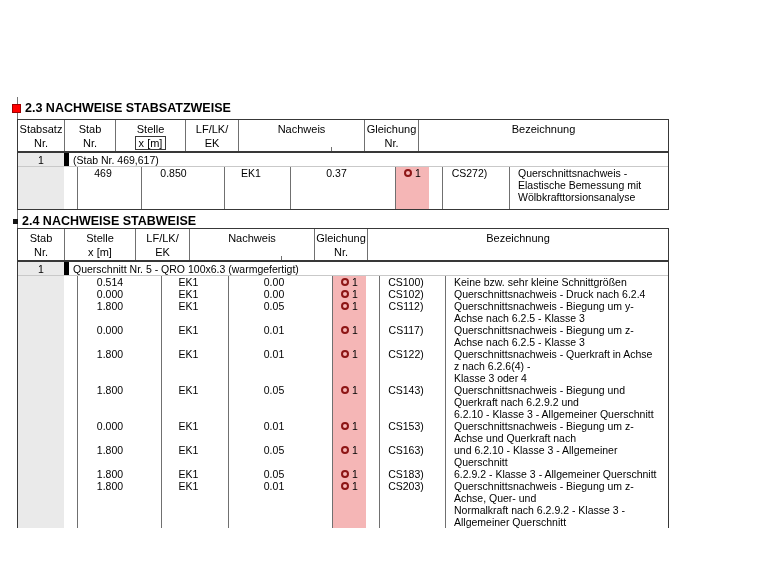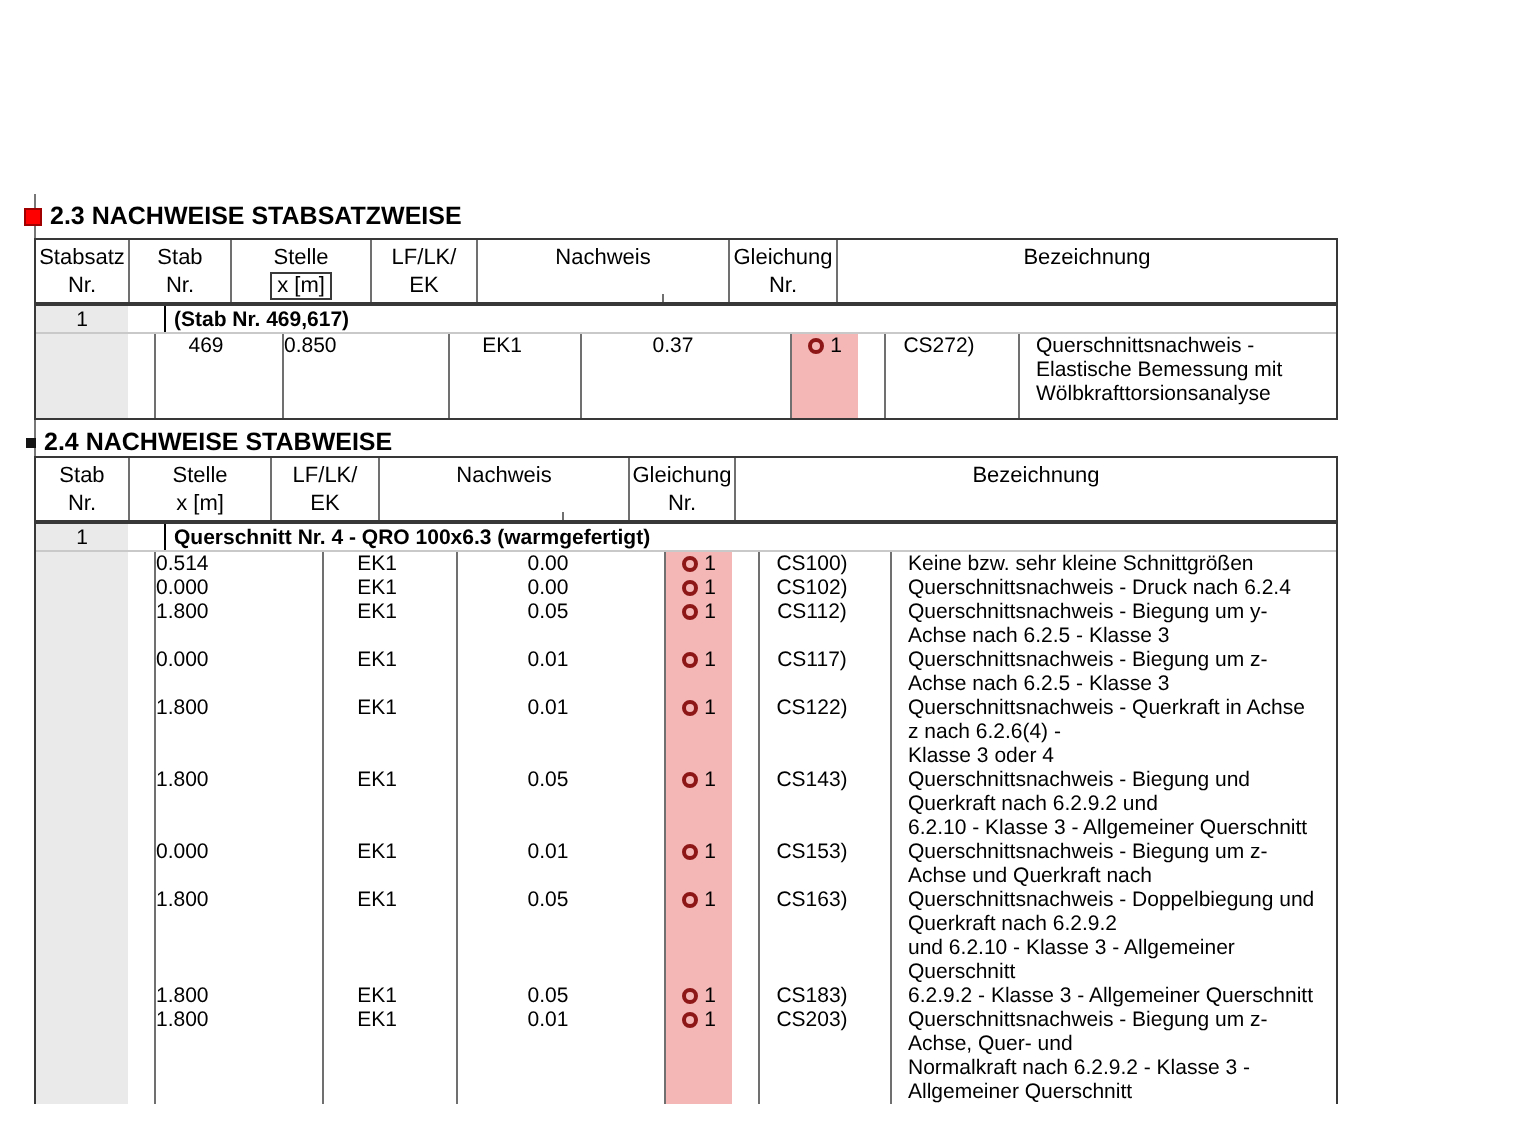--- a/index.html
+++ b/index.html
@@ -26,27 +26,27 @@
   .hc:first-child { border-left:none; }
   .t1 .hc-nachweis { grid-column:5 / 7; }
   .t2 .hc-nachweis { grid-column:4 / 6; }
   .subtick { position:absolute; bottom:0; width:1px; height:4px; background:#707070; }
   .t1 .subtick { left:92px; }
   .t2 .subtick { left:91px; }
   .focusbox { display:inline-block; border:1px solid #3a3a3a; padding:0 3px; line-height:12px; }
 
   .grow { display:grid; grid-template-columns:46px 1fr; border-bottom:1px solid #c9c9c9; }
   .grow .gno { background:#eaeaea; text-align:center; padding-top:1px; }
-  .grow .glabel { border-left:1px solid #000000; font-weight:bold; padding:1px 4px 0; box-sizing:border-box;margin-left:18px; }
+  .grow .glabel { border-left:5px solid #000000; font-weight:normal; padding:1px 4px 0; box-sizing:border-box; }
 
   .row { display:grid;gap:13px; }
   .row .c { border-left:1px solid #707070; box-sizing:border-box; padding-top:0; }
   .row .c:first-child { border-left:none; background:#eaeaea; }
   .t1 .row .c { padding-bottom:6px; }
-  .num { text-align:left; padding-right:6px; }
+  .num { text-align:center; padding-right:6px; }
   .ctr { text-align:center; }
   .badge { background:#f5b6b6; display:flex; justify-content:center; align-items:flex-start; gap:3px; }
   .ring { width:4px; height:4px; border:2px solid #8d1616; border-radius:50%; margin-top:2px; flex:0 0 auto; }
   .bez { padding:0 8px 0 8px; }
 </style>
 </head>
 <body>
 
 <div class="page">
   <div class="mline"></div>
@@ -137,21 +137,21 @@
         <div>Gleichung</div>
         <div>Nr.</div>
       </div>
       <div class="hc">
         <div>Bezeichnung</div>
       </div>
     </div>
 
     <div class="grow">
       <div class="gno">1</div>
-      <div class="glabel">Querschnitt Nr. 4 - QRO 100x6.3 (warmgefertigt)</div>
+      <div class="glabel">Querschnitt Nr. 5 - QRO 100x6.3 (warmgefertigt)</div>
     </div>
 
     <div id="t2-rows">
   <div class="row">
     <div class="c"></div>
     <div class="c num">0.514</div>
     <div class="c ctr">EK1</div>
     <div class="c ctr">0.00</div>
     <div class="c badge">
       <span class="ring"></span>
@@ -263,21 +263,20 @@
     <div class="c"></div>
     <div class="c num">1.800</div>
     <div class="c ctr">EK1</div>
     <div class="c ctr">0.05</div>
     <div class="c badge">
       <span class="ring"></span>
       <span>1</span>
     </div>
     <div class="c ctr">CS163)</div>
     <div class="c bez">
-      <div>Querschnittsnachweis - Doppelbiegung und Querkraft nach 6.2.9.2</div>
       <div>und 6.2.10 - Klasse 3 - Allgemeiner Querschnitt</div>
     </div>
   </div>
 
   <div class="row">
     <div class="c"></div>
     <div class="c num">1.800</div>
     <div class="c ctr">EK1</div>
     <div class="c ctr">0.05</div>
     <div class="c badge">

